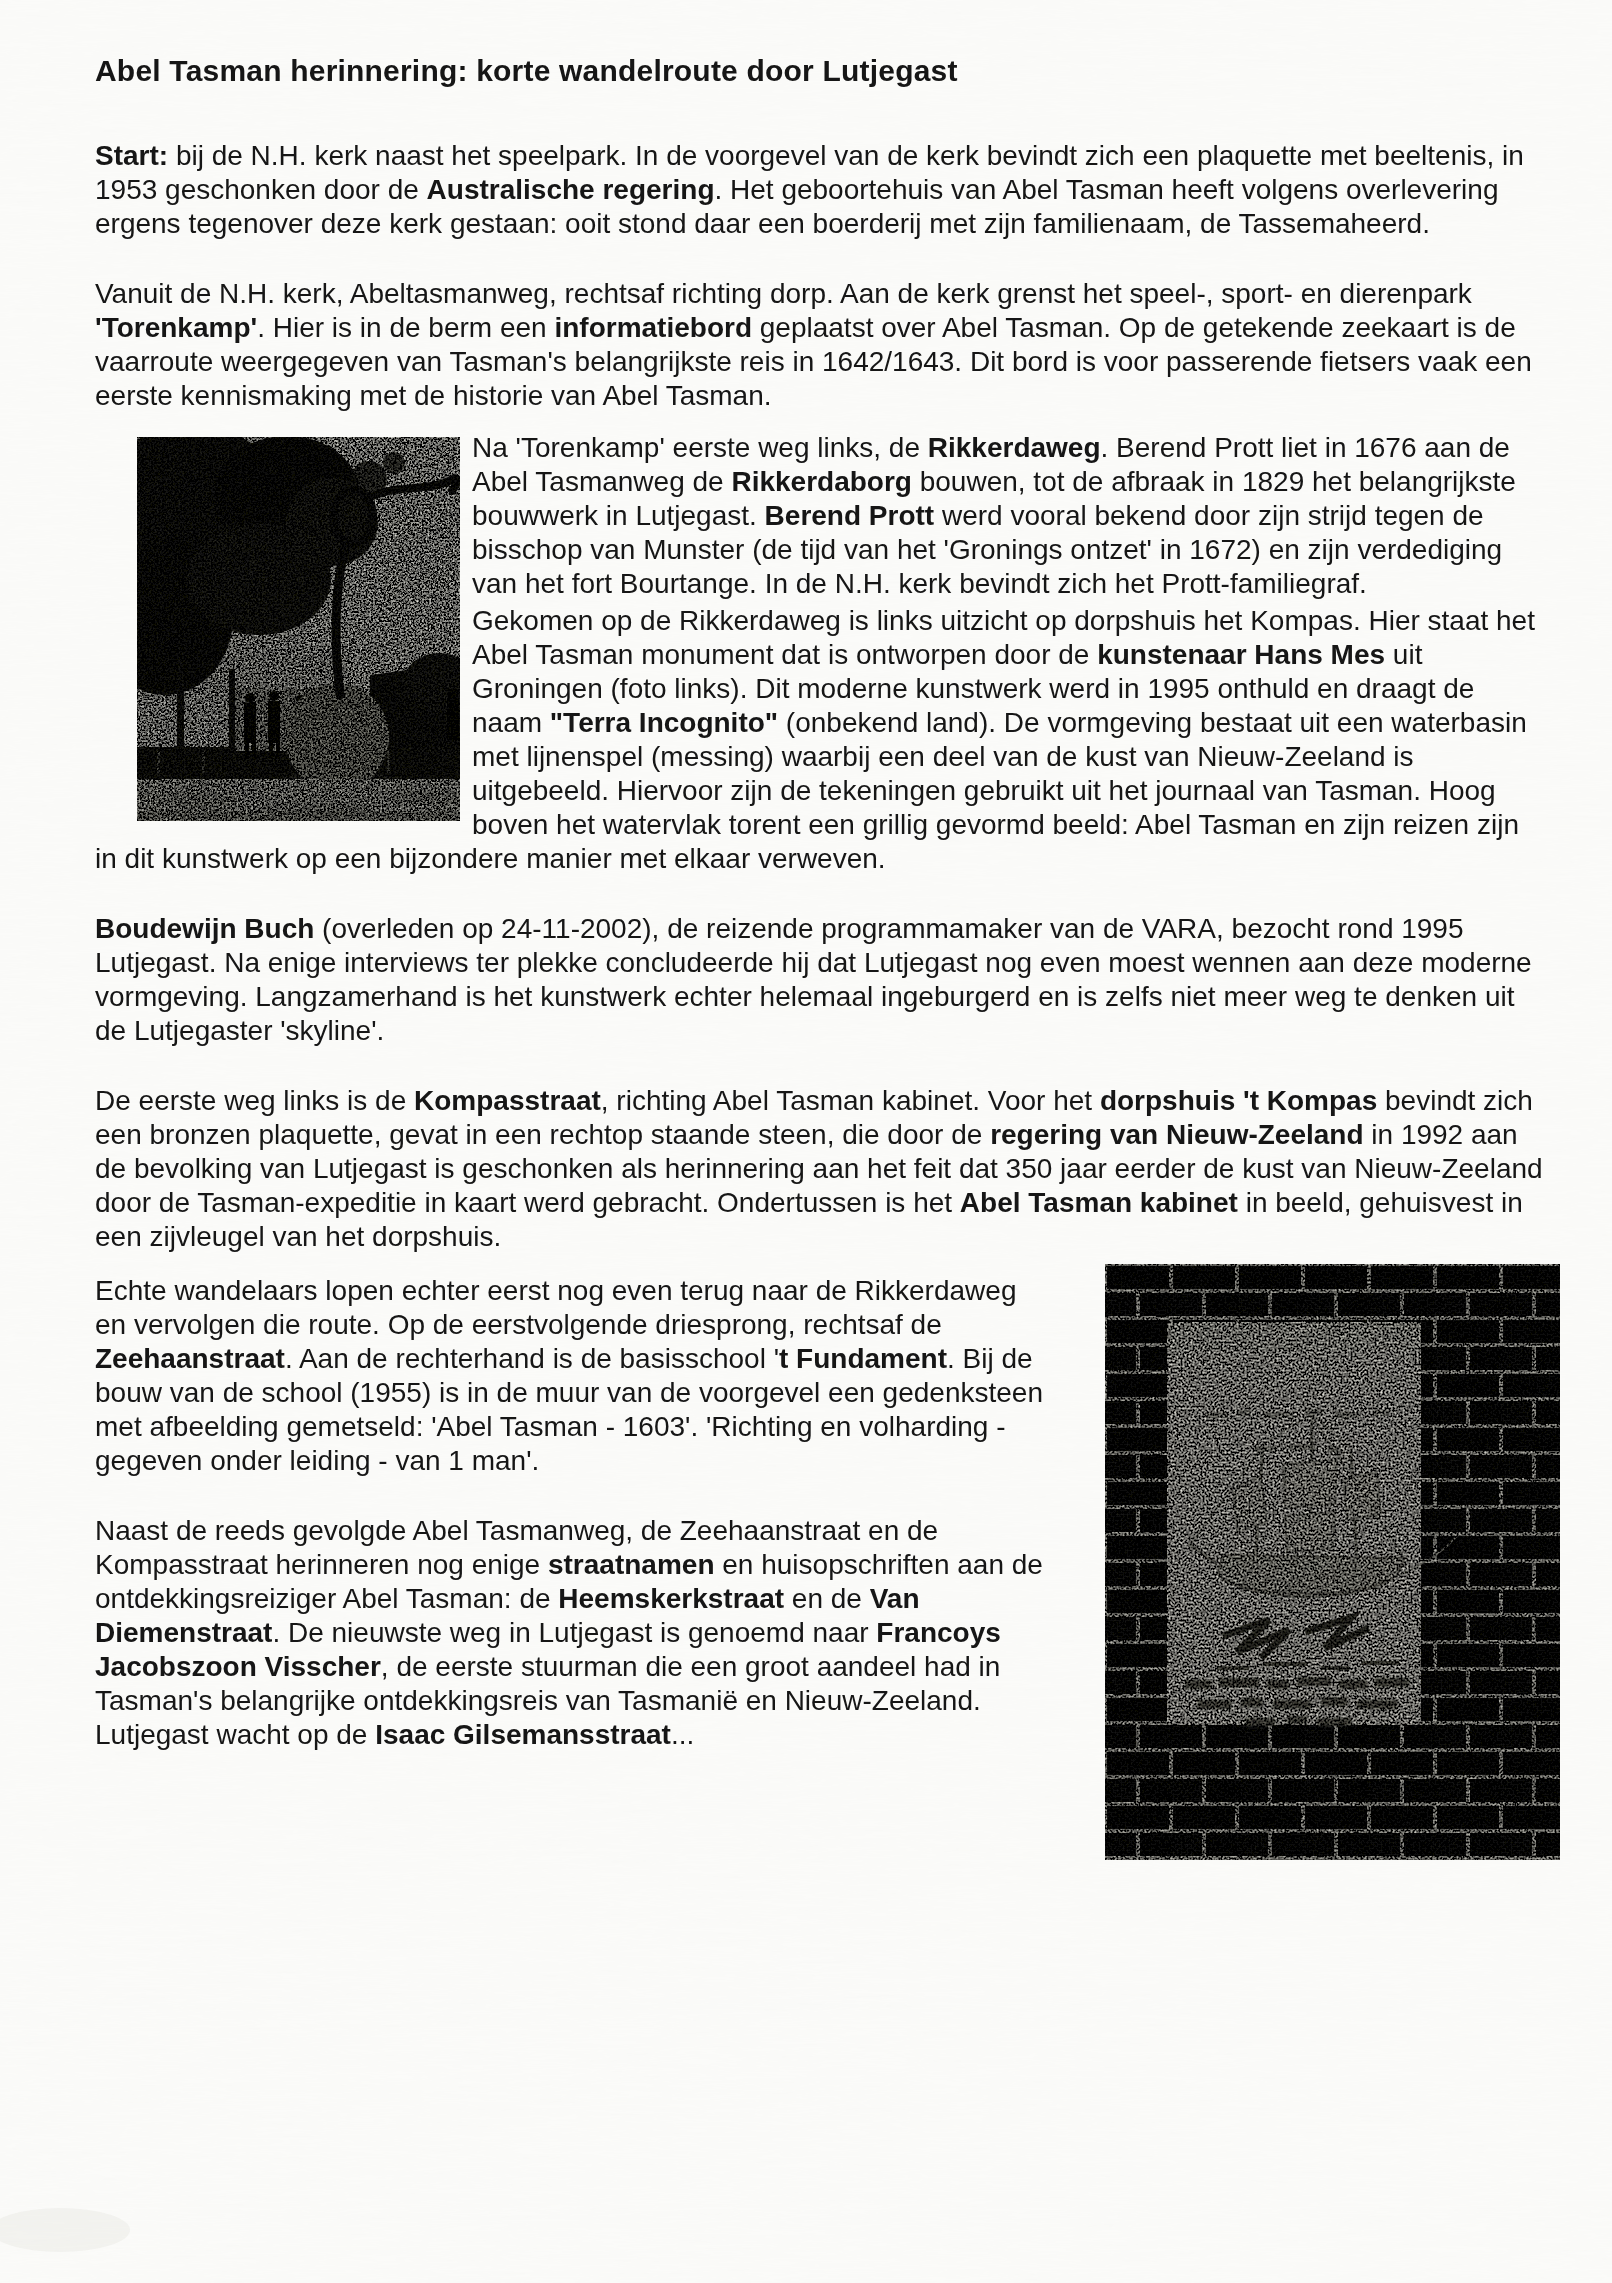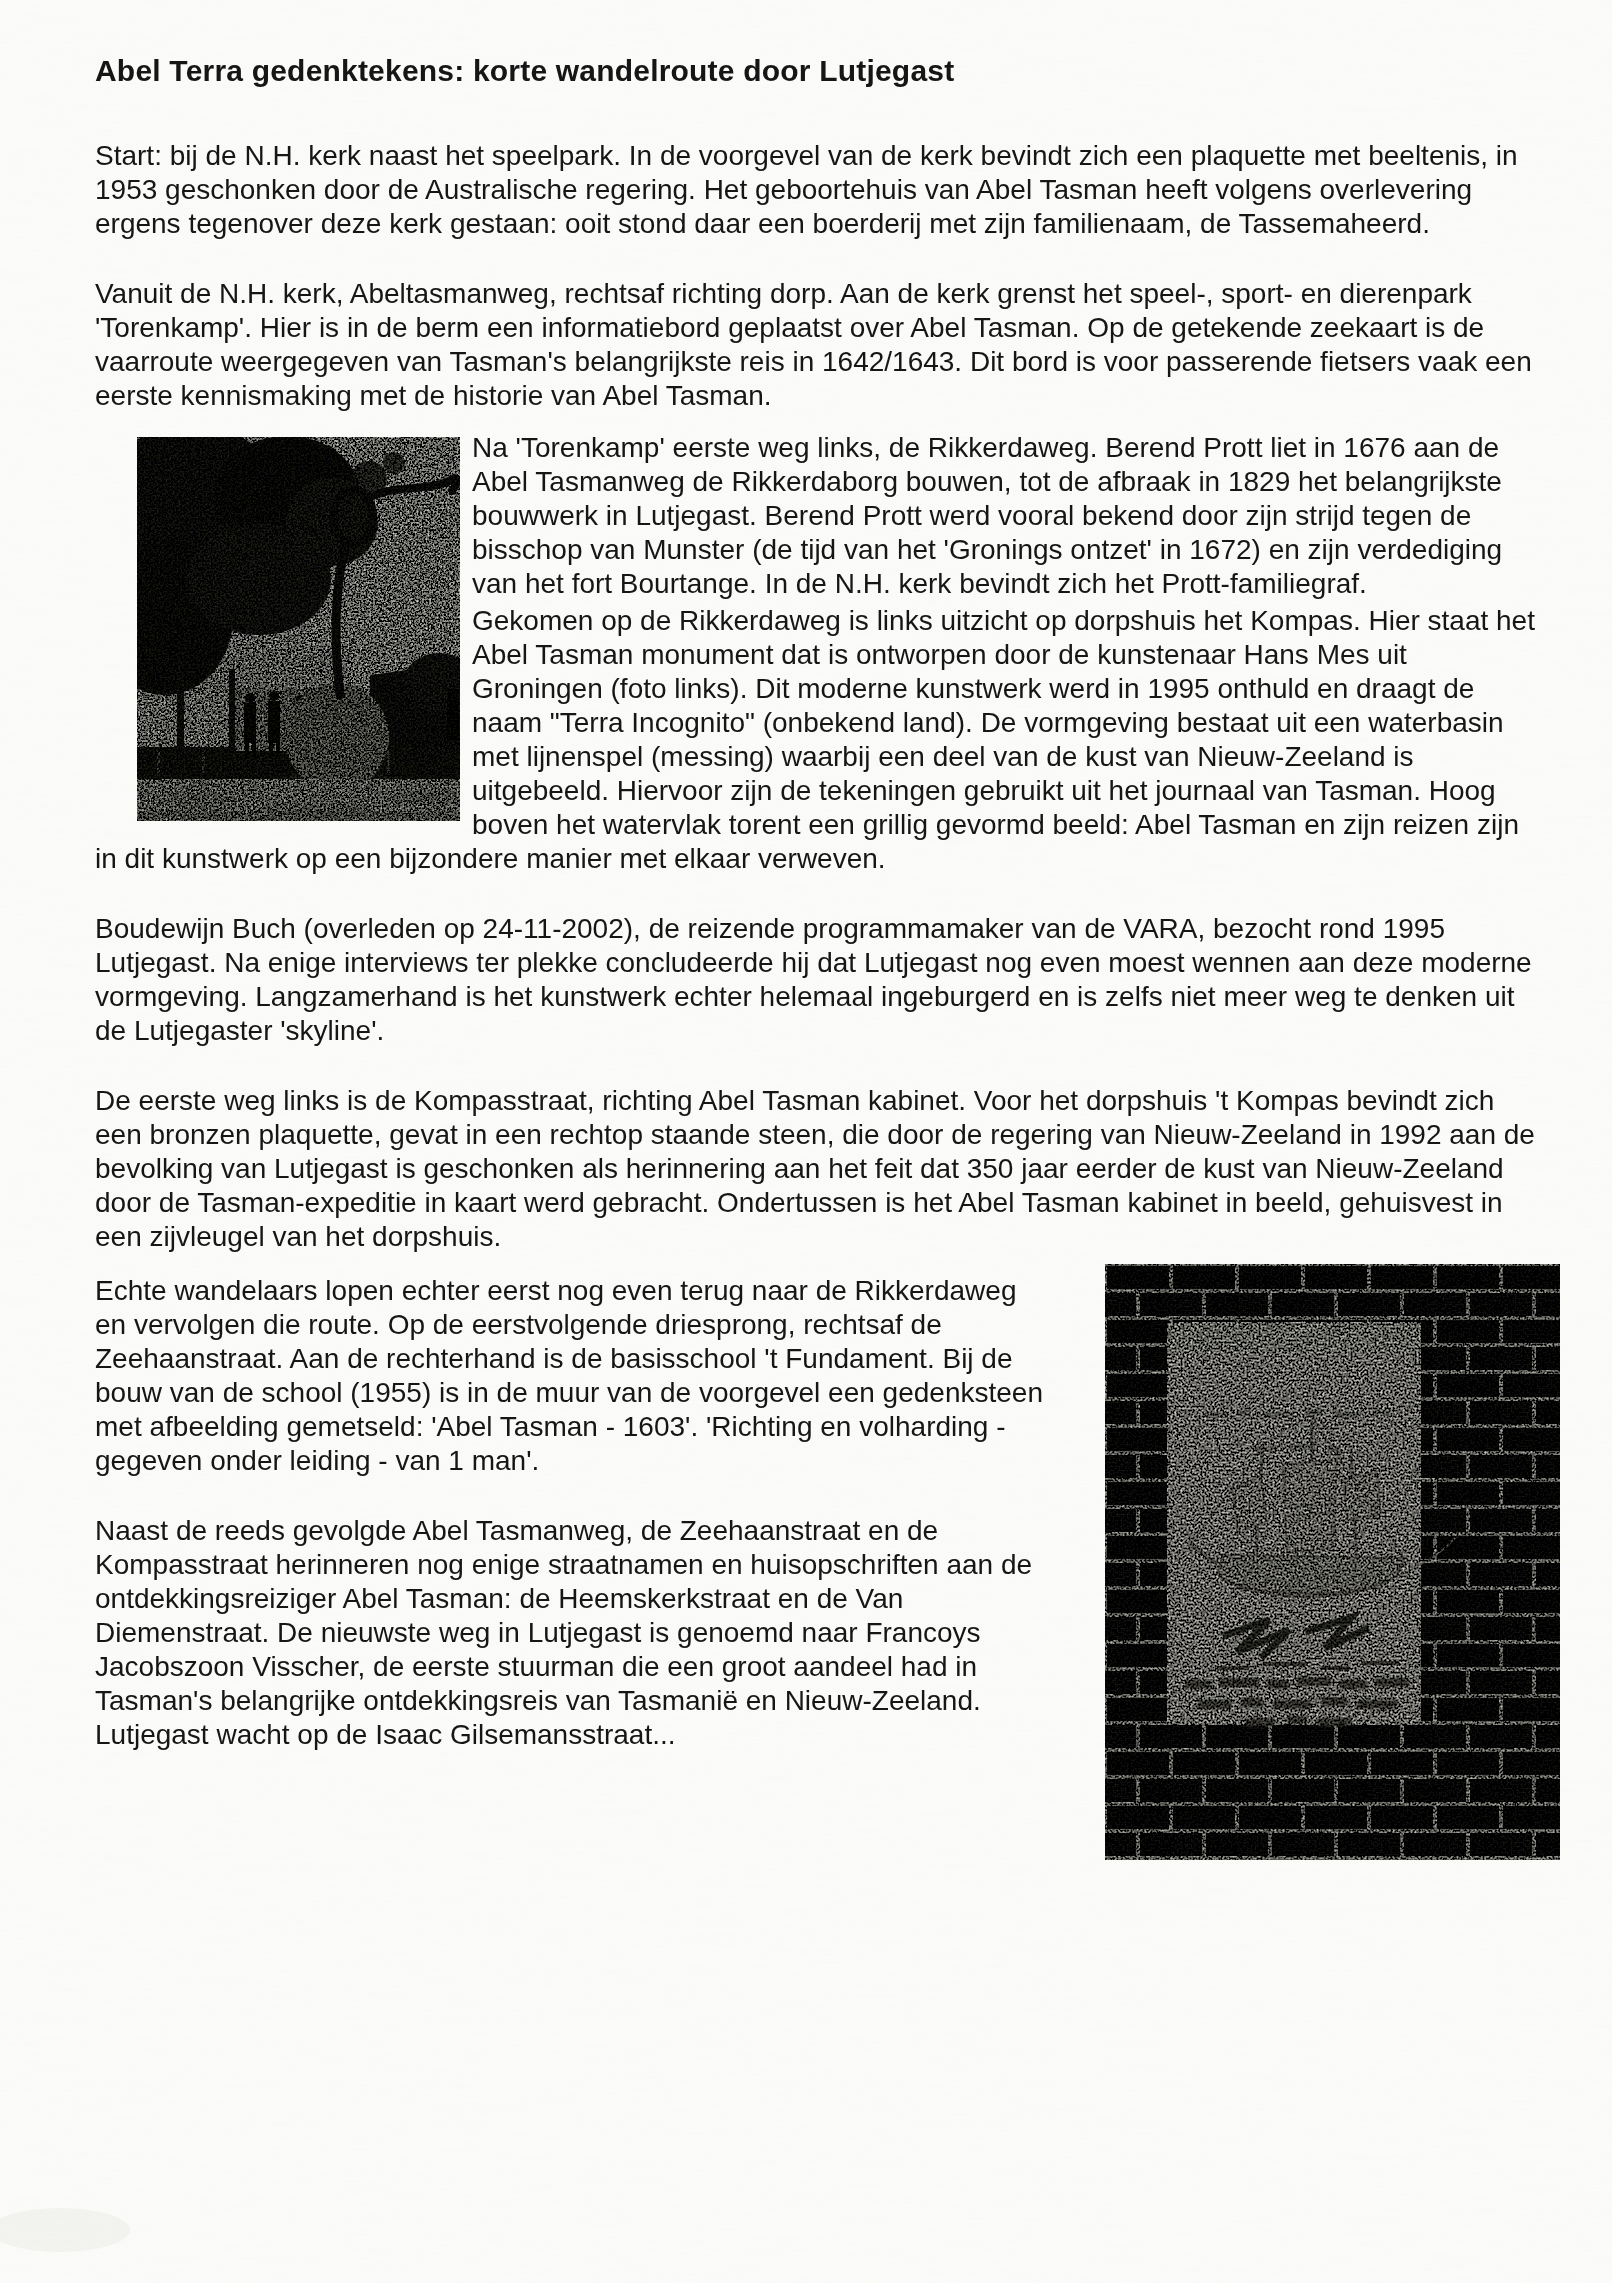--- a/index.html
+++ b/index.html
@@ -9,21 +9,21 @@
     background:#fbfbf9;
     overflow:hidden;
     font-family:"Liberation Sans", sans-serif;
     font-size:28px; line-height:34px;
     color:#161616;
   }
   .texture { position:absolute; inset:0; opacity:.5; pointer-events:none; }
   .content { position:absolute; inset:0; padding:52px 67px 0 95px; box-sizing:border-box; }
   h1.title { font-size:30px; line-height:37px; font-weight:700; margin:0 0 50px 0; letter-spacing:.2px; }
   .para { margin:0 0 36px 0; max-width:1450px; }
-  .b { font-weight:400; }
+  .b { font-weight:700; }
   #p2 { margin-bottom:18px; }
   .wrap-section { display:flow-root; }
   #p3 { margin-bottom:3px; }
   #p4 { margin-bottom:36px; }
   #p6 { margin-bottom:20px;margin-top:8px; }
   .photo1 { float:left; width:323px; height:384px; margin:6px 12px 14px 42px; }
   .section2 { position:relative; }
   .section2 .para { width:950px; }
   #p8 { margin-bottom:12px; }
   #p9 { font-weight:700; font-style:italic; margin-bottom:0; }
@@ -44,21 +44,21 @@
           <feColorMatrix in="n" type="matrix" values="0 0 0 0 0.55  0 0 0 0 0.55  0 0 0 0 0.53  0 0 0 0.05 0"></feColorMatrix>
         </filter>
       </defs>
       <rect width="1612" height="2283" filter="url(#paperNoise)"></rect>
       <ellipse cx="60" cy="2230" rx="70" ry="22" fill="#d9d9d2" opacity="0.5"></ellipse>
     </svg>
   </div>
 
   <div class="content">
 
-    <h1 class="title">Abel Terra gedenktekens: korte wandelroute door Lutjegast</h1>
+    <h1 class="title">Abel Tasman herinnering: korte wandelroute door Lutjegast</h1>
 
     <p class="para" id="p1"><span class="b">Start:</span><span> bij de N.H. kerk naast het speelpark. In de voorgevel van de kerk bevindt zich een plaquette met beeltenis, in 1953 geschonken door de </span><span class="b">Australische regering</span><span>. Het geboortehuis van Abel Tasman heeft volgens overlevering ergens tegenover deze kerk gestaan: ooit stond daar een boerderij met zijn familienaam, de Tassemaheerd.</span></p>
 
     <p class="para" id="p2"><span>Vanuit de N.H. kerk, Abeltasmanweg, rechtsaf richting dorp. Aan de kerk grenst het speel-, sport- en dierenpark </span><span class="b">'Torenkamp'</span><span>. Hier is in de berm een </span><span class="b">informatiebord</span><span> geplaatst over Abel Tasman. Op de getekende zeekaart is de vaarroute weergegeven van Tasman's belangrijkste reis in 1642/1643. Dit bord is voor passerende fietsers vaak een eerste kennismaking met de historie van Abel Tasman.</span></p>
 
     <div class="wrap-section">
 
       <figure class="photo1">
         <svg viewBox="0 0 323 384" preserveAspectRatio="none" aria-hidden="true">
           <defs>

